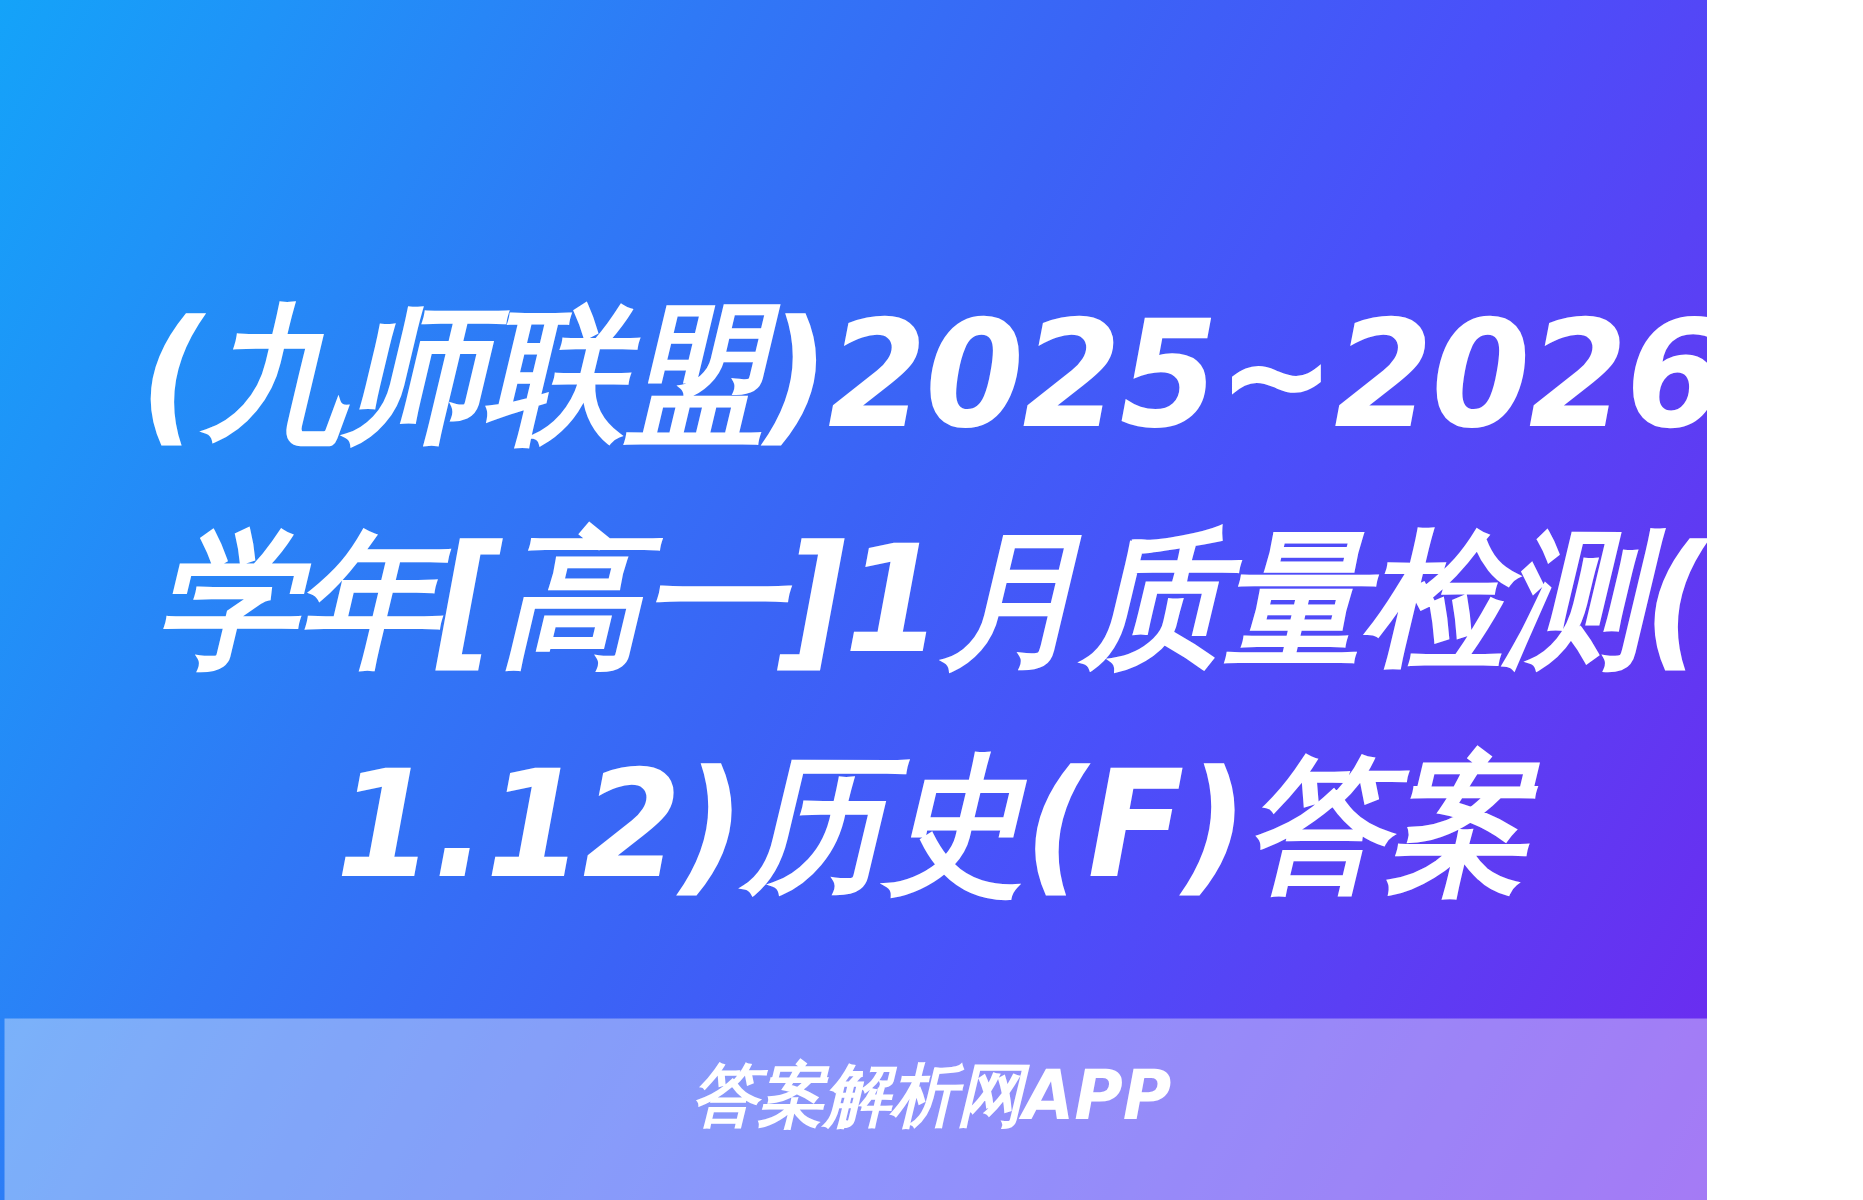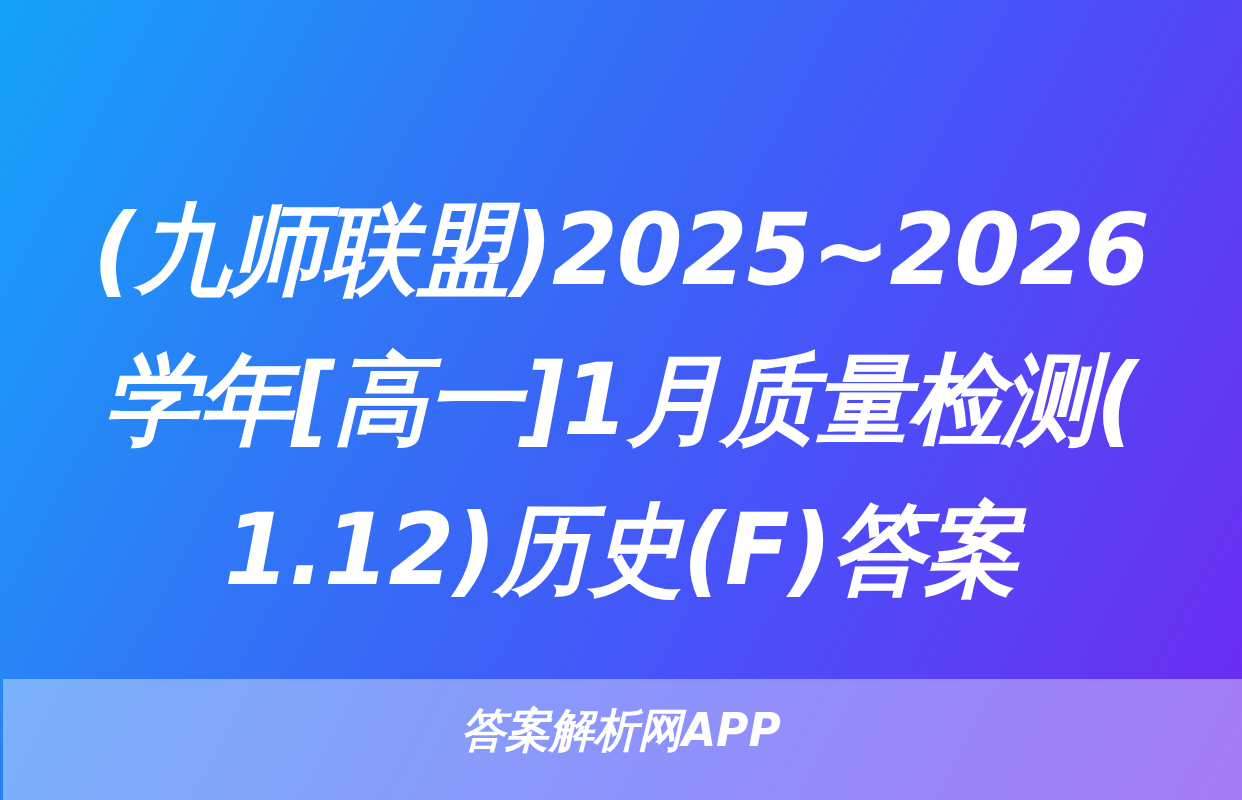--- a/index.html
+++ b/index.html
@@ -10,21 +10,21 @@
     height: 800px;
     overflow: hidden;
   }
 
   body {
     font-family: "Liberation Sans", "DejaVu Sans", sans-serif;
   }
 
   #poster {
     position: relative;
-    width: 1242px;
+    width: 1138px;
     height: 800px;
     overflow: hidden;
     
     background: linear-gradient(118deg,
         #14a3f9 0%,
         #1f93f8 12%,
         #2f79f6 30%,
         #3b63f6 48%,
         #4a50fa 64%,
         #5b3ff4 80%,

